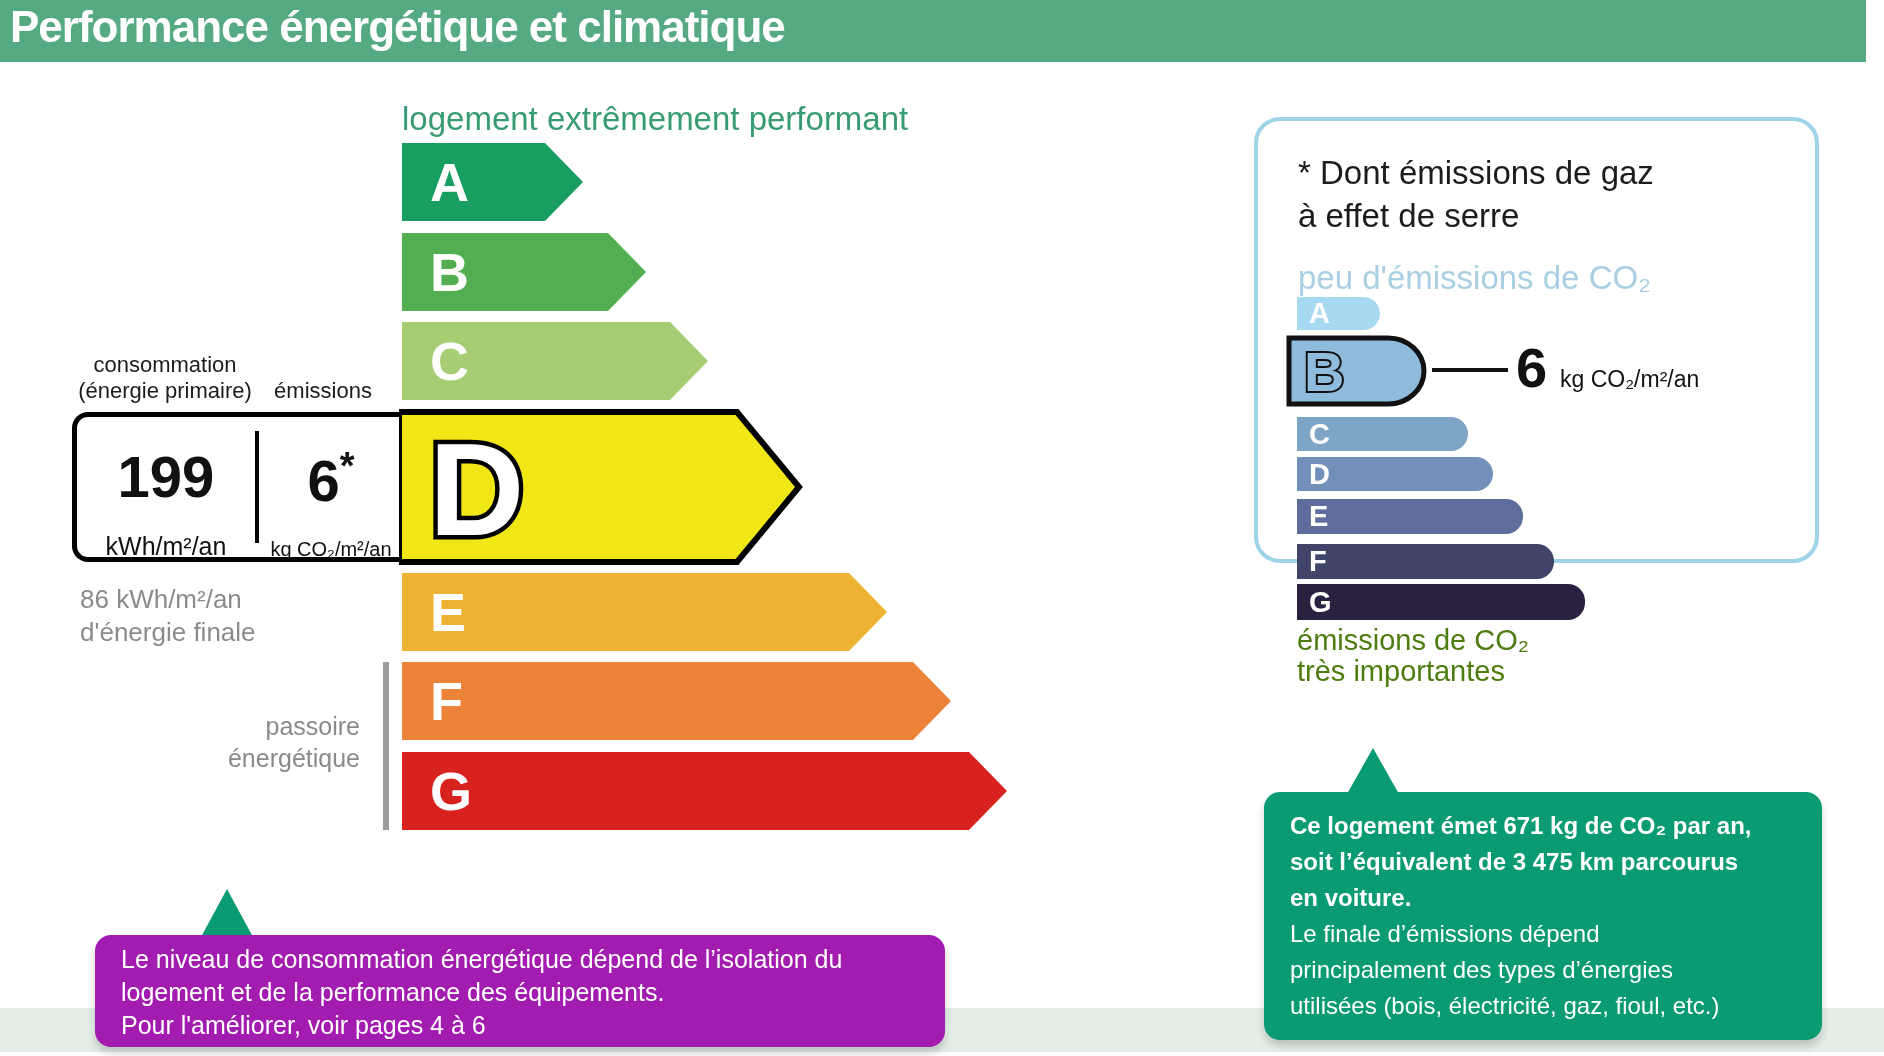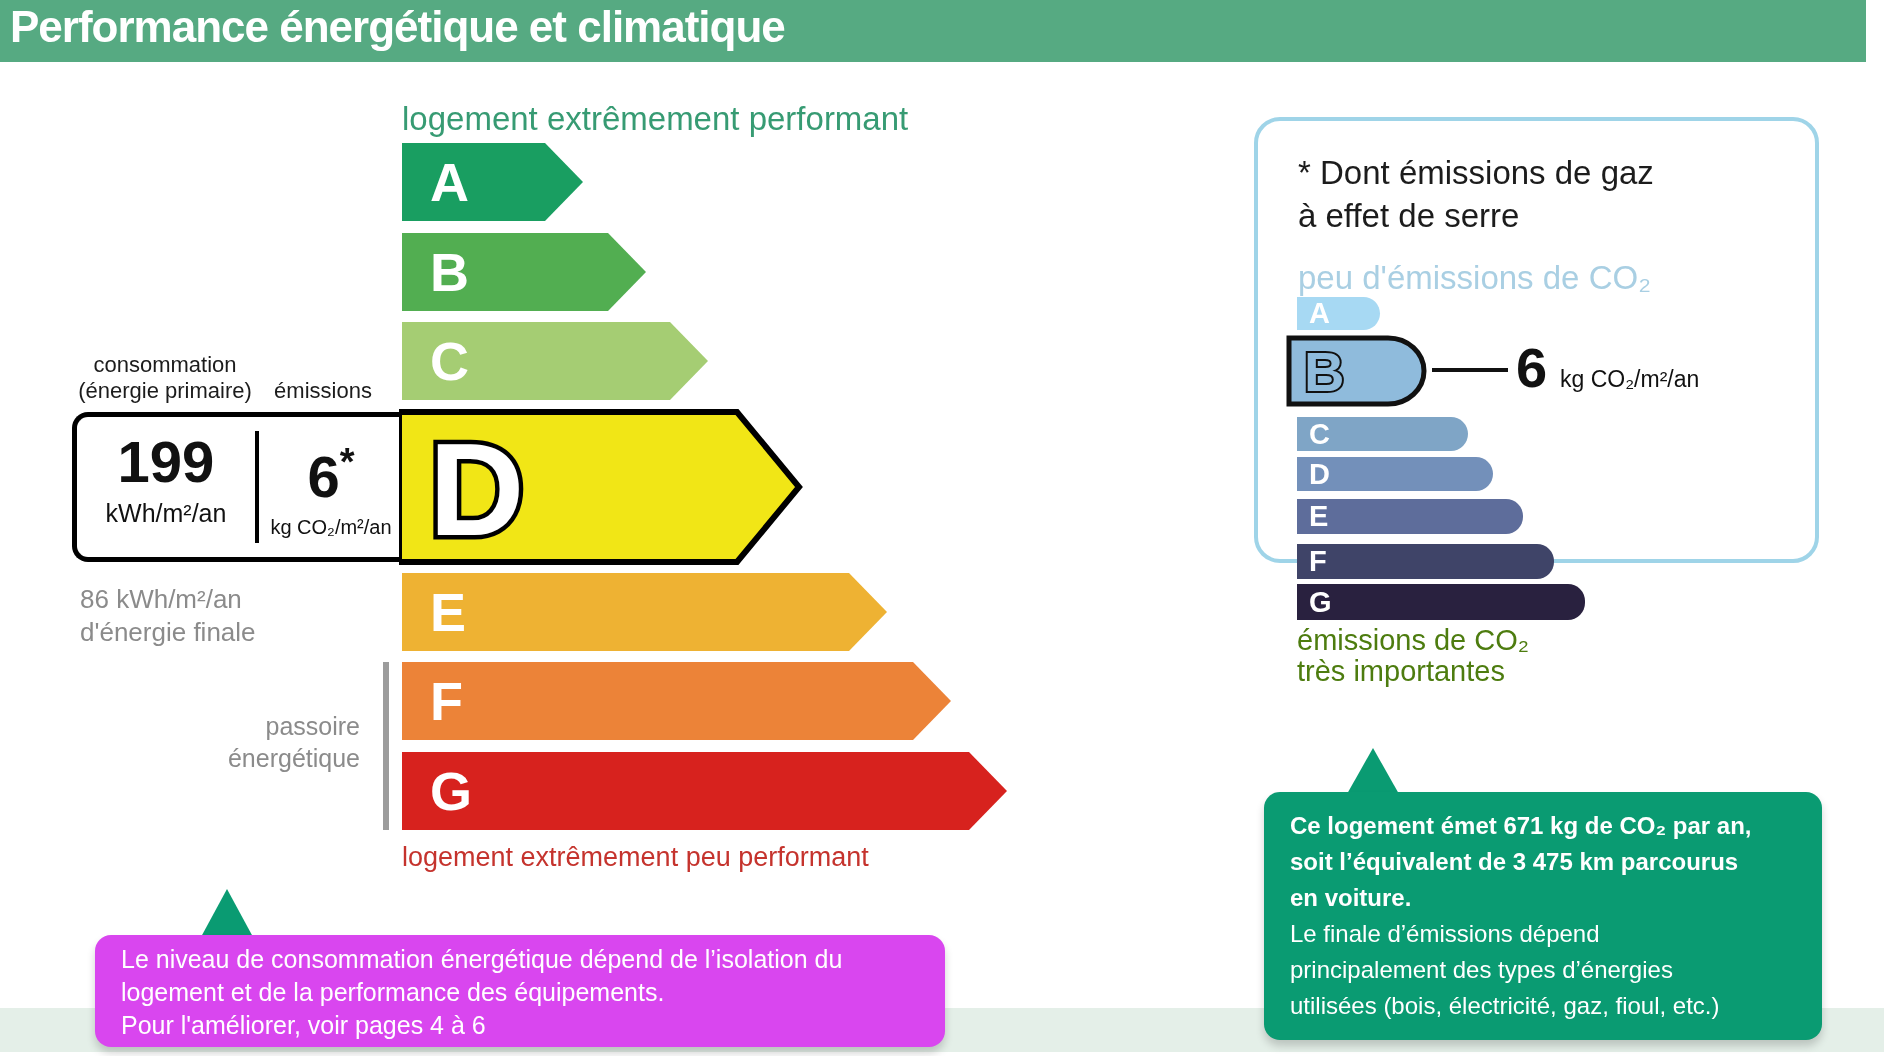--- a/index.html
+++ b/index.html
@@ -31,21 +31,21 @@
   
   .cons-label { position:absolute; left:45px; top:352px; width:240px; text-align:center;
                 font-size:22px; color:#1c1c1c; line-height:26px; }
   .emis-label { position:absolute; left:253px; top:378px; width:140px; text-align:center;
                 font-size:22px; color:#1c1c1c; }
 
   
   .value-box { position:absolute; left:72px; top:412px; width:330px; height:150px; background:#ffffff;
                border:5px solid #000; border-right:none; border-radius:16px 0 0 16px; }
   .value-box .divider { position:absolute; left:178px; top:14px; width:4px; bottom:14px; background:#000; }
-  .vb-cell { position:absolute; top:16px; height:100%; display:flex; flex-direction:column; align-items:center; justify-content:flex-start; }
+  .vb-cell { position:absolute; top:4px; height:100%; display:flex; flex-direction:column; align-items:center; justify-content:flex-end;gap:18px; }
   .vb-cell.left { left:0; width:178px; }
   .vb-cell.right { left:182px; width:144px; }
   .vb-value { font-size:58px; font-weight:bold; color:#111; line-height:58px; }
   .vb-value .star { font-size:38px; vertical-align:22px; }
   .vb-unit-big { font-size:25px; color:#111; margin-top:8px; }
   .vb-unit-small { font-size:20px; color:#111; margin-top:10px; }
 
   
   .d-arrow { position:absolute; left:399px; top:409px; }
 
@@ -146,21 +146,20 @@
   <div class="ebar e" style="background: rgb(238, 178, 51);">
     <span>E</span>
   </div>
   <div class="ebar f" style="background: rgb(236, 131, 56);">
     <span>F</span>
   </div>
   <div class="ebar g" style="background: rgb(215, 34, 30);">
     <span>G</span>
   </div>
 
-  <div class="scale-bottom-label">logement extrêmement peu performant</div>
 
   <div class="co2-panel" style="border-color: rgb(159, 212, 232);">
     <div class="co2-title">
       <div>* Dont émissions de gaz</div>
       <div>à effet de serre</div>
     </div>
     <div class="co2-low">peu d'émissions de CO₂</div>
 
     <div class="cbar a" style="background: rgb(167, 217, 243);">
       <span>A</span>
@@ -190,21 +189,21 @@
       <span>G</span>
     </div>
 
     <div class="co2-high">
       <div>émissions de CO₂</div>
       <div>très importantes</div>
     </div>
   </div>
 
   <div class="pointer energy" style="border-bottom-color: rgb(10, 155, 114);"></div>
-  <div class="callout energy" style="background: #d946ef;">
+  <div class="callout energy" style="background: #a21caf;">
     <div>Le niveau de consommation énergétique dépend de l’isolation du</div>
     <div>logement et de la performance des équipements.</div>
     <div>Pour l'améliorer, voir pages 4 à 6</div>
   </div>
 
   <div class="pointer co2" style="border-bottom-color: rgb(10, 155, 114);"></div>
   <div class="callout co2" style="background: rgb(10, 155, 114);">
     <div class="bold">Ce logement émet 671 kg de CO₂ par an,</div>
     <div class="bold">soit l’équivalent de 3 475 km parcourus</div>
     <div class="bold">en voiture.</div>

